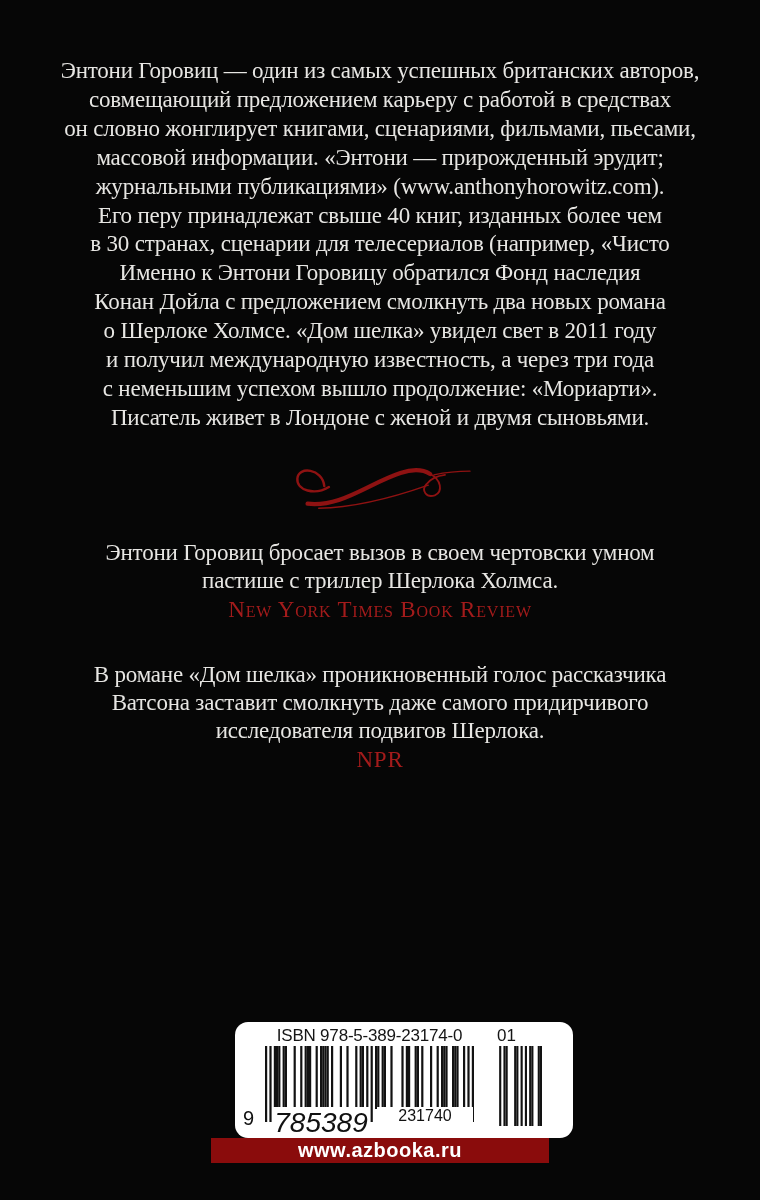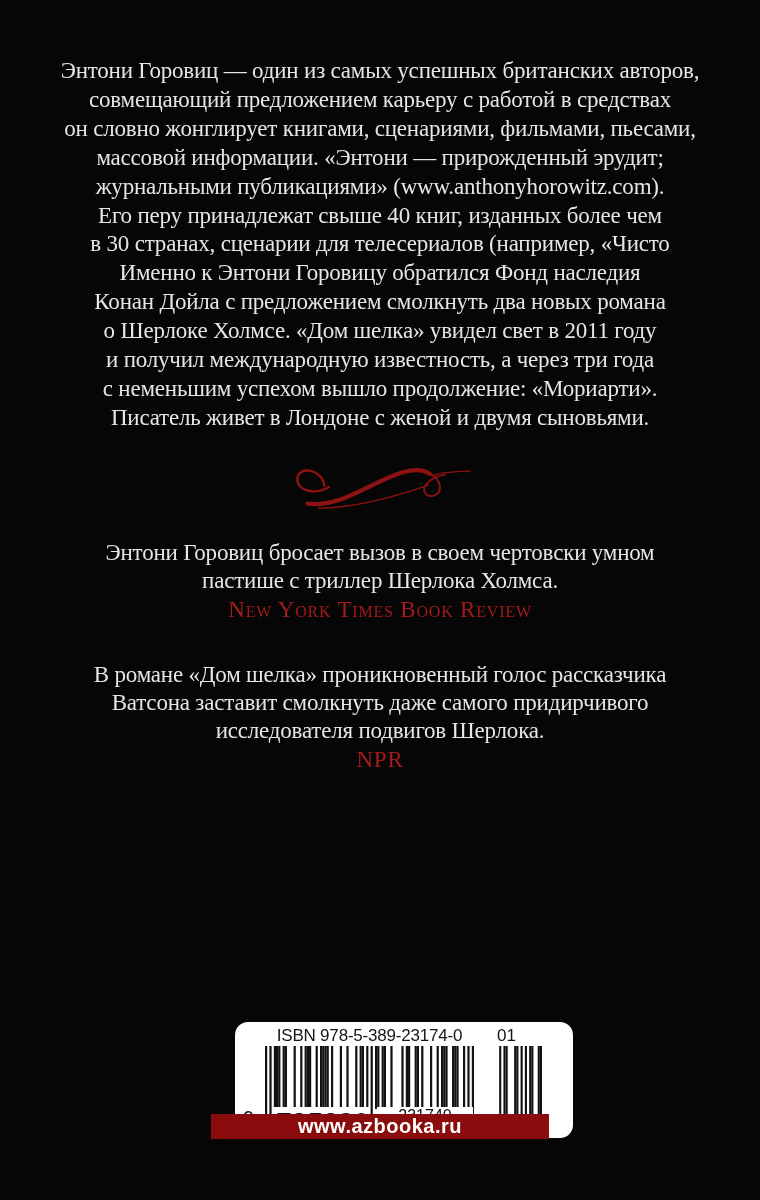--- a/index.html
+++ b/index.html
@@ -71,21 +71,21 @@
   }
   .ean-svg{position:absolute;left:30px;top:24px;width:209px;height:76px;}
   .addon-svg{position:absolute;left:262px;top:24px;width:45px;height:80px;}
   .ean-svg rect,.addon-svg rect{fill:var(--barcode-ink);}
   .digit-first{position:absolute;left:8px;top:85px;font-size:20px;}
   .digit-g1{position:absolute;left:38px;top:85px;width:96px;text-align:center;font-size:28px;background:var(--barcode-bg);font-style:italic;}
   .digit-g2{position:absolute;left:142px;top:85px;width:96px;text-align:center;font-size:16px;background:var(--barcode-bg);}
   
   .banner{
     position:absolute;
-    left:211px;top:1114px;
+    left:211px;top:1138px;
     width:338px;height:25px;
     background:var(--banner-red);
     color:#ffffff;
     font-family:"Liberation Sans", sans-serif;
     font-weight:bold;
     font-size:20px;
     line-height:25px;
     letter-spacing:0.5px;
     text-align:center;
   }

